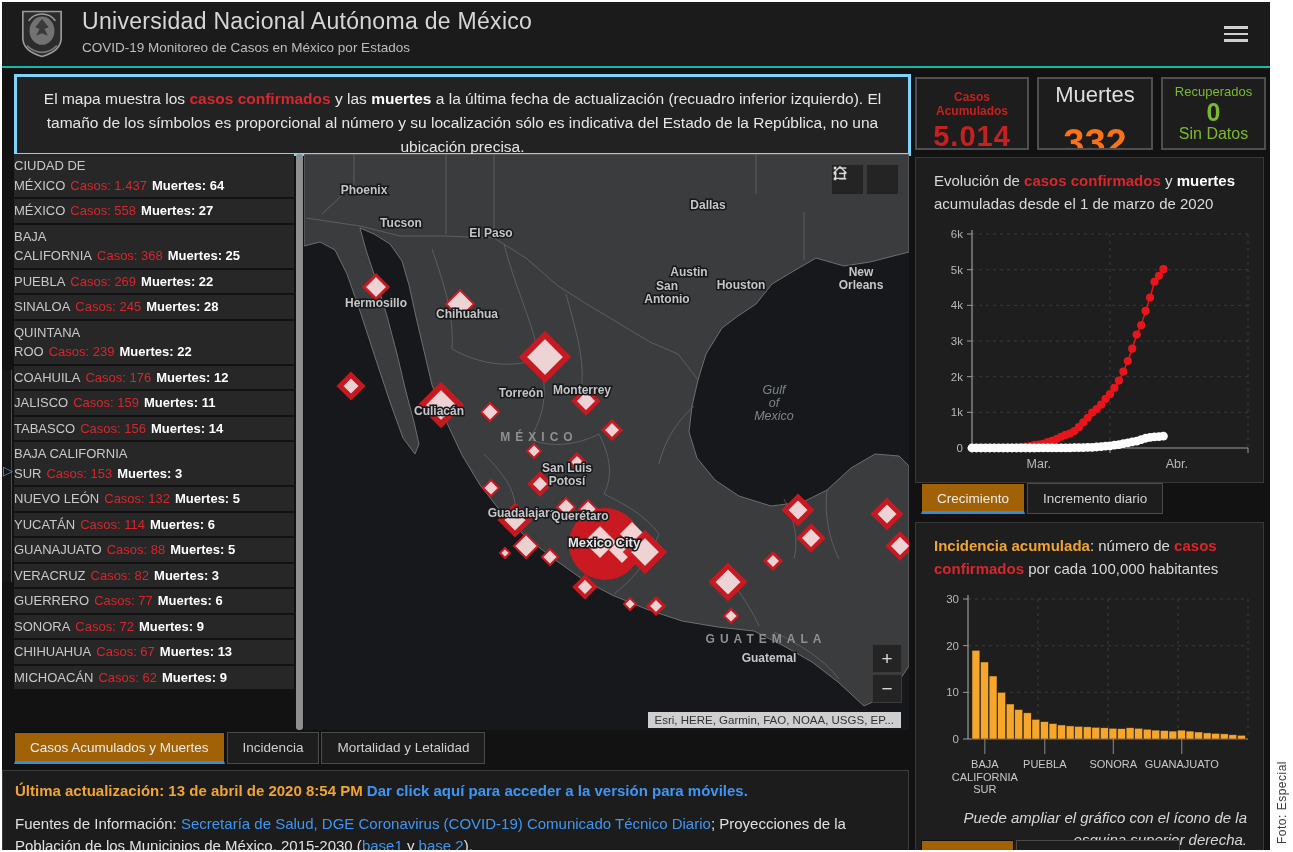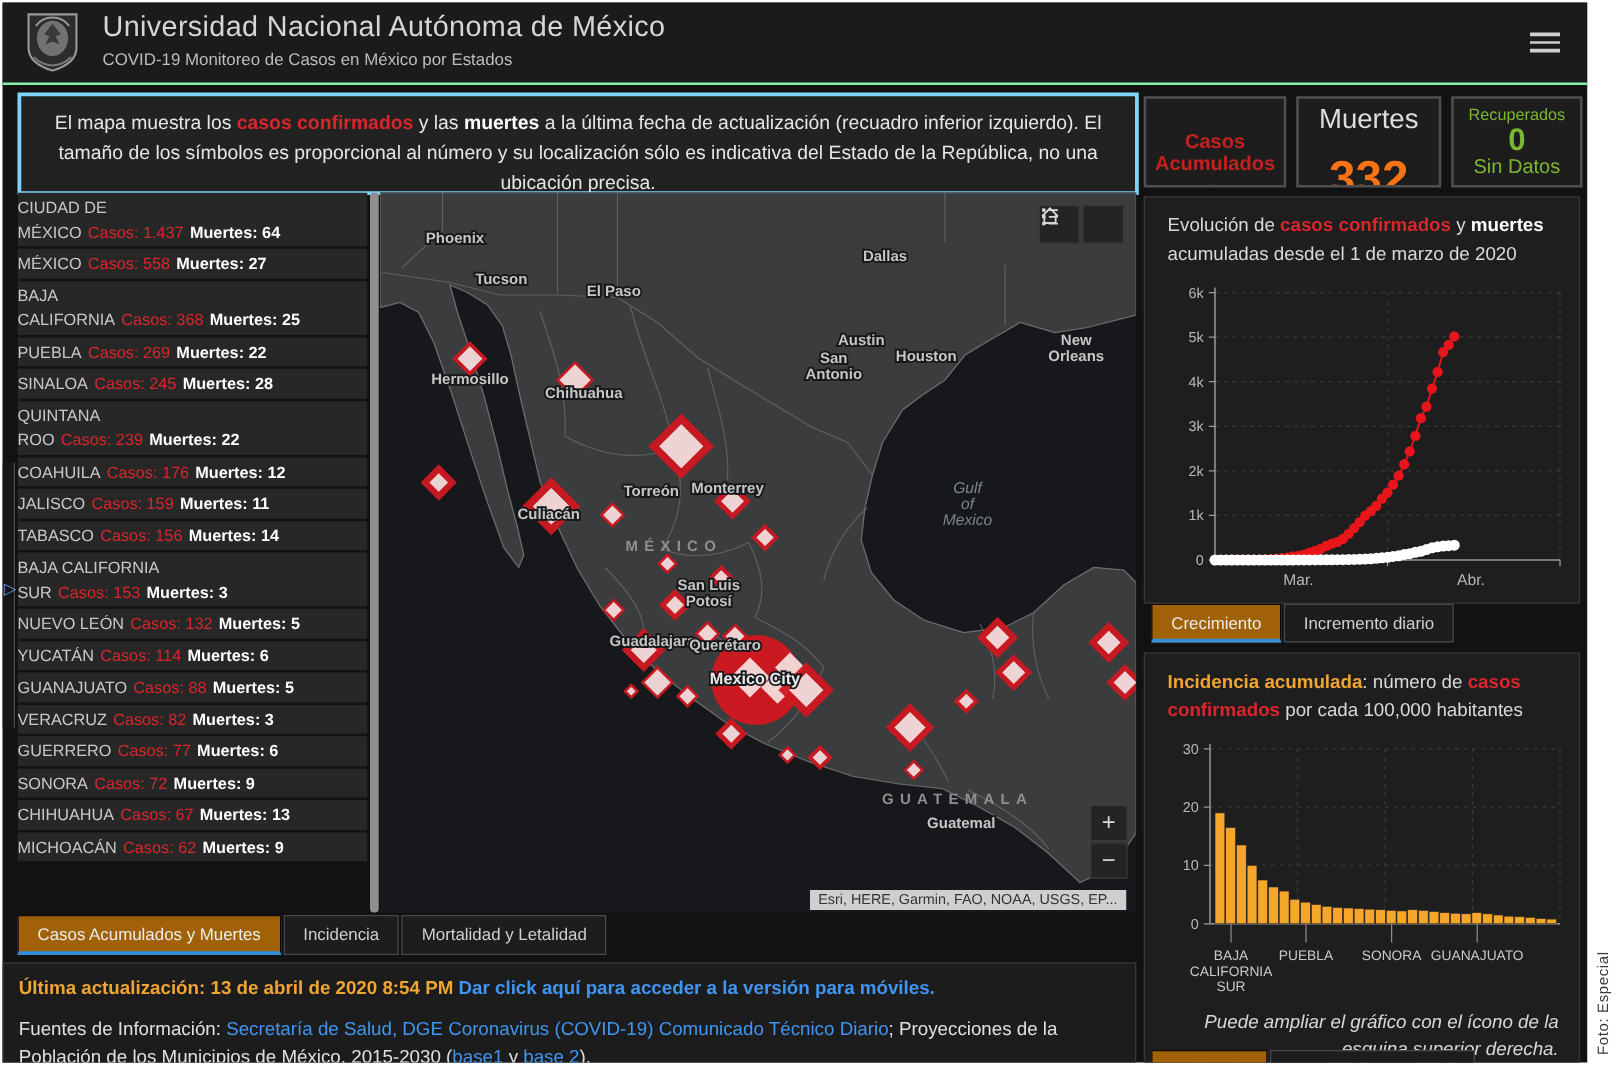--- a/index.html
+++ b/index.html
@@ -1,19 +1,19 @@
 <!DOCTYPE html>
 <html><head>
 <meta charset="utf-8">
 <style>
   html,body{margin:0;padding:0;width:1293px;height:852px;background:#ffffff;
     font-family:"Liberation Sans",sans-serif;overflow:hidden;position:relative}
   .app{position:absolute;left:2px;top:2px;width:1268px;height:848px;background:#121212;overflow:hidden}
   
-  .header{position:absolute;left:0;top:0;width:1268px;height:64px;background:#1b1b1b;border-bottom:2px solid #86efac}
+  .header{position:absolute;left:0;top:0;width:1268px;height:64px;background:#1b1b1b;border-bottom:2px solid #14b8a6}
   .logo{position:absolute;left:14px;top:7px;width:52px;height:50px}
   .h-title{position:absolute;left:80px;top:6px;font-size:23px;color:#d6d6d6;letter-spacing:.3px}
   .h-sub{position:absolute;left:80px;top:38px;font-size:13.5px;color:#bdbdbd}
   .hamburger{position:absolute;right:22px;top:24px;width:24px;height:17px;cursor:pointer}
   .hamburger span{display:block;height:2.6px;background:#cfcfcf;margin-bottom:4px}
   
   .intro{position:absolute;left:12px;top:72px;width:863px;height:56px;background:#222222;border:3px solid #7dd3fc;
     padding:10px 14px;text-align:center;font-size:15.5px;line-height:1.55;color:#e6e6e6}
   .red-b{color:#d7262c;font-weight:bold}.white-b{color:#ffffff;font-weight:bold}
   
@@ -50,21 +50,21 @@
     padding:9px 12px;font-size:15px;line-height:1.5;color:#e0e0e0}
   .info .line1{margin-bottom:10px}
   .upd{color:#f0a432;font-weight:bold}
   .lnkb{color:#3f96f2;font-weight:bold;cursor:pointer}
   .lnk{color:#3f96f2;cursor:pointer}
   
   .statbox{position:absolute;background:#1d1d1d;border:2px solid #4f4f4f;text-align:center;overflow:hidden}
   .sb1{left:913px;top:75px;width:110px;height:69px}
   .sb2{left:1035px;top:75px;width:112px;height:69px}
   .sb3{left:1159px;top:75px;width:101px;height:69px}
-  .sb1 .lab{font-size:16px;font-weight:bold;color:#c4211f;margin-top:26px}
+  .sb1 .lab{font-size:12px;font-weight:bold;color:#c4211f;margin-top:11px}
   .sb1 .val{font-size:29px;font-weight:bold;color:#c4211f;letter-spacing:1px;margin-top:2px}
   .sb2 .lab{font-size:22px;color:#dedede;margin-top:3px}
   .sb2 .val{font-size:38px;font-weight:bold;color:#f97316;line-height:1;margin-top:16px}
   .sb3 .lab{font-size:13px;color:#7cb82f;margin-top:5px}
   .sb3 .val{font-size:25px;font-weight:bold;color:#7cb82f;line-height:1.05}
   .sb3 .note{font-size:16px;color:#7cb82f}
   .panel{position:absolute;background:#1e1e1e;border:1px solid #383838}
   .evo-panel{left:913px;top:155px;width:347px;height:324px}
   .inc-panel{left:913px;top:520px;width:347px;height:332px}
   .ptitle{text-align:left;font-size:15px;line-height:1.55;color:#d9d9d9;padding:11px 18px 0}

